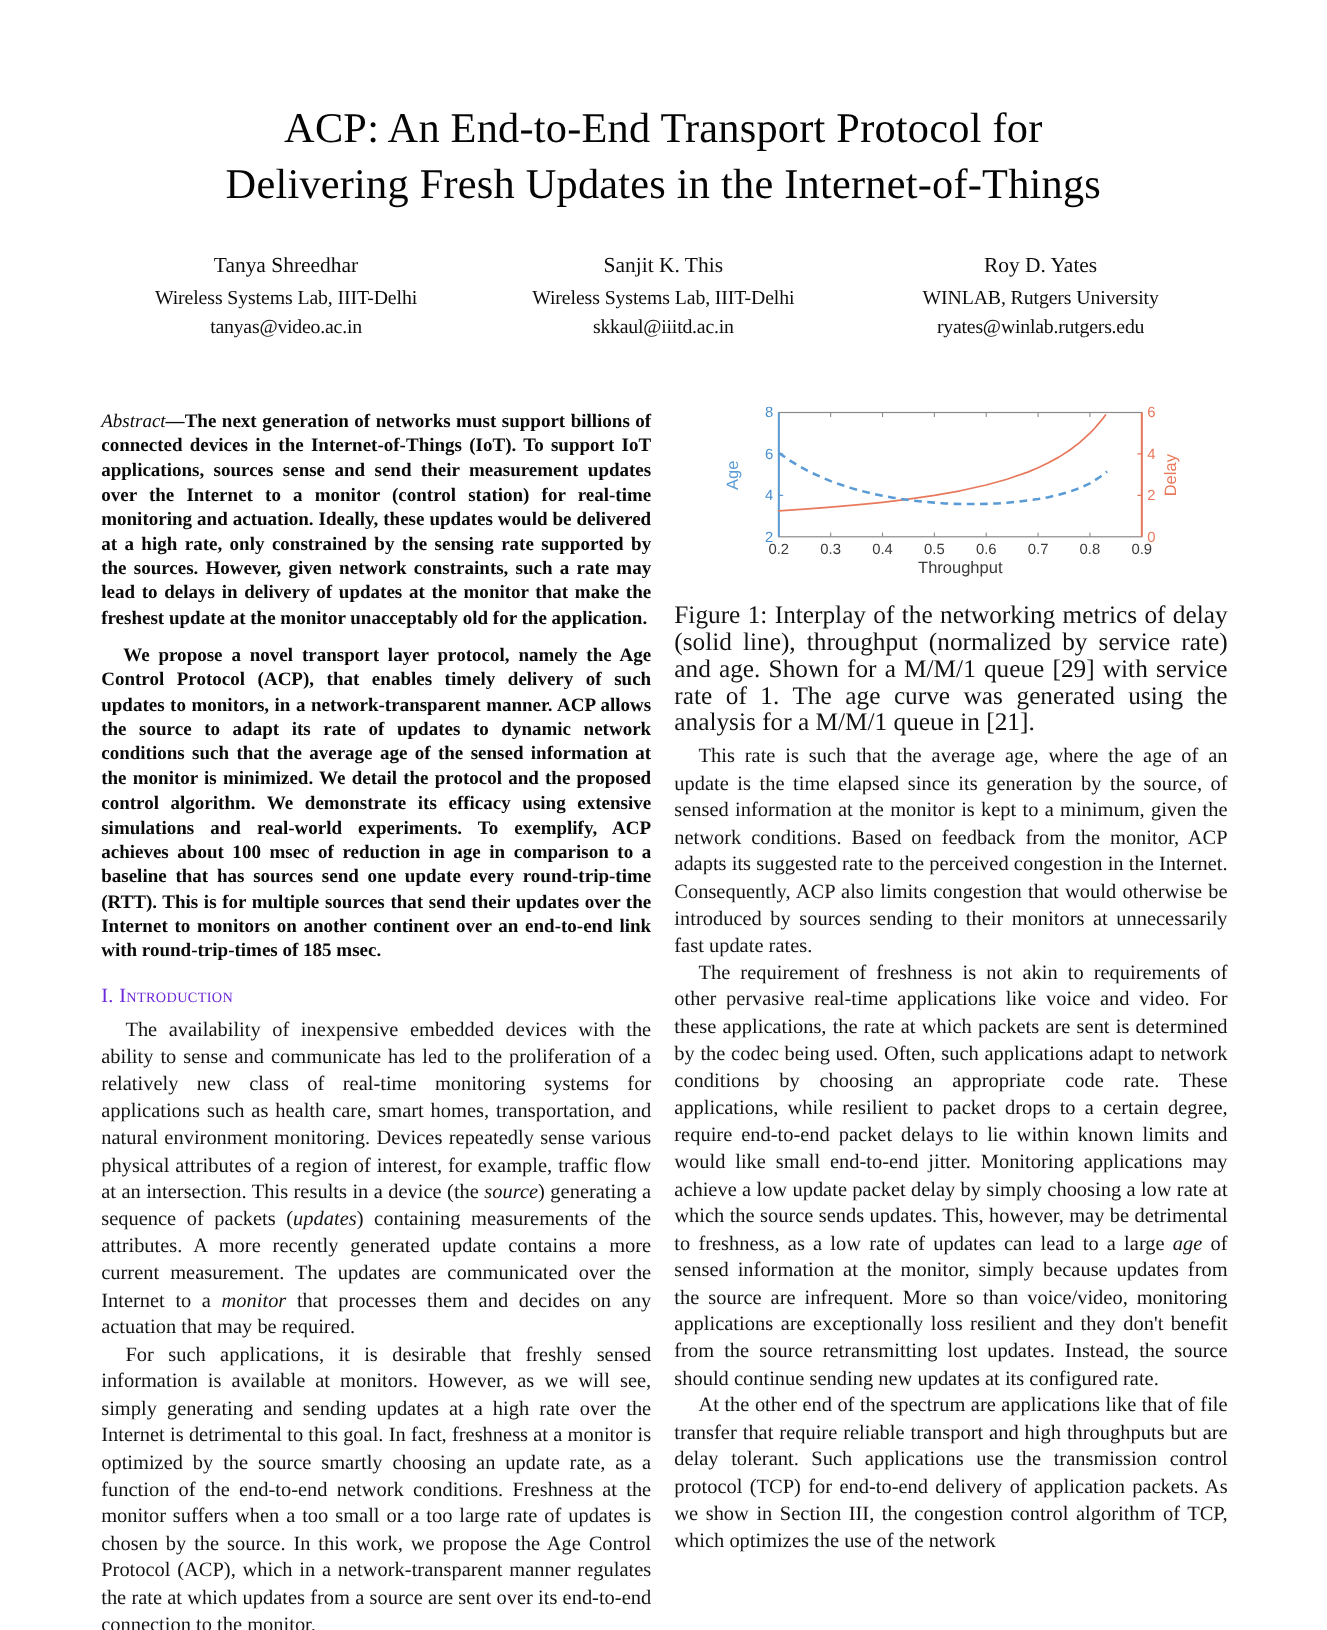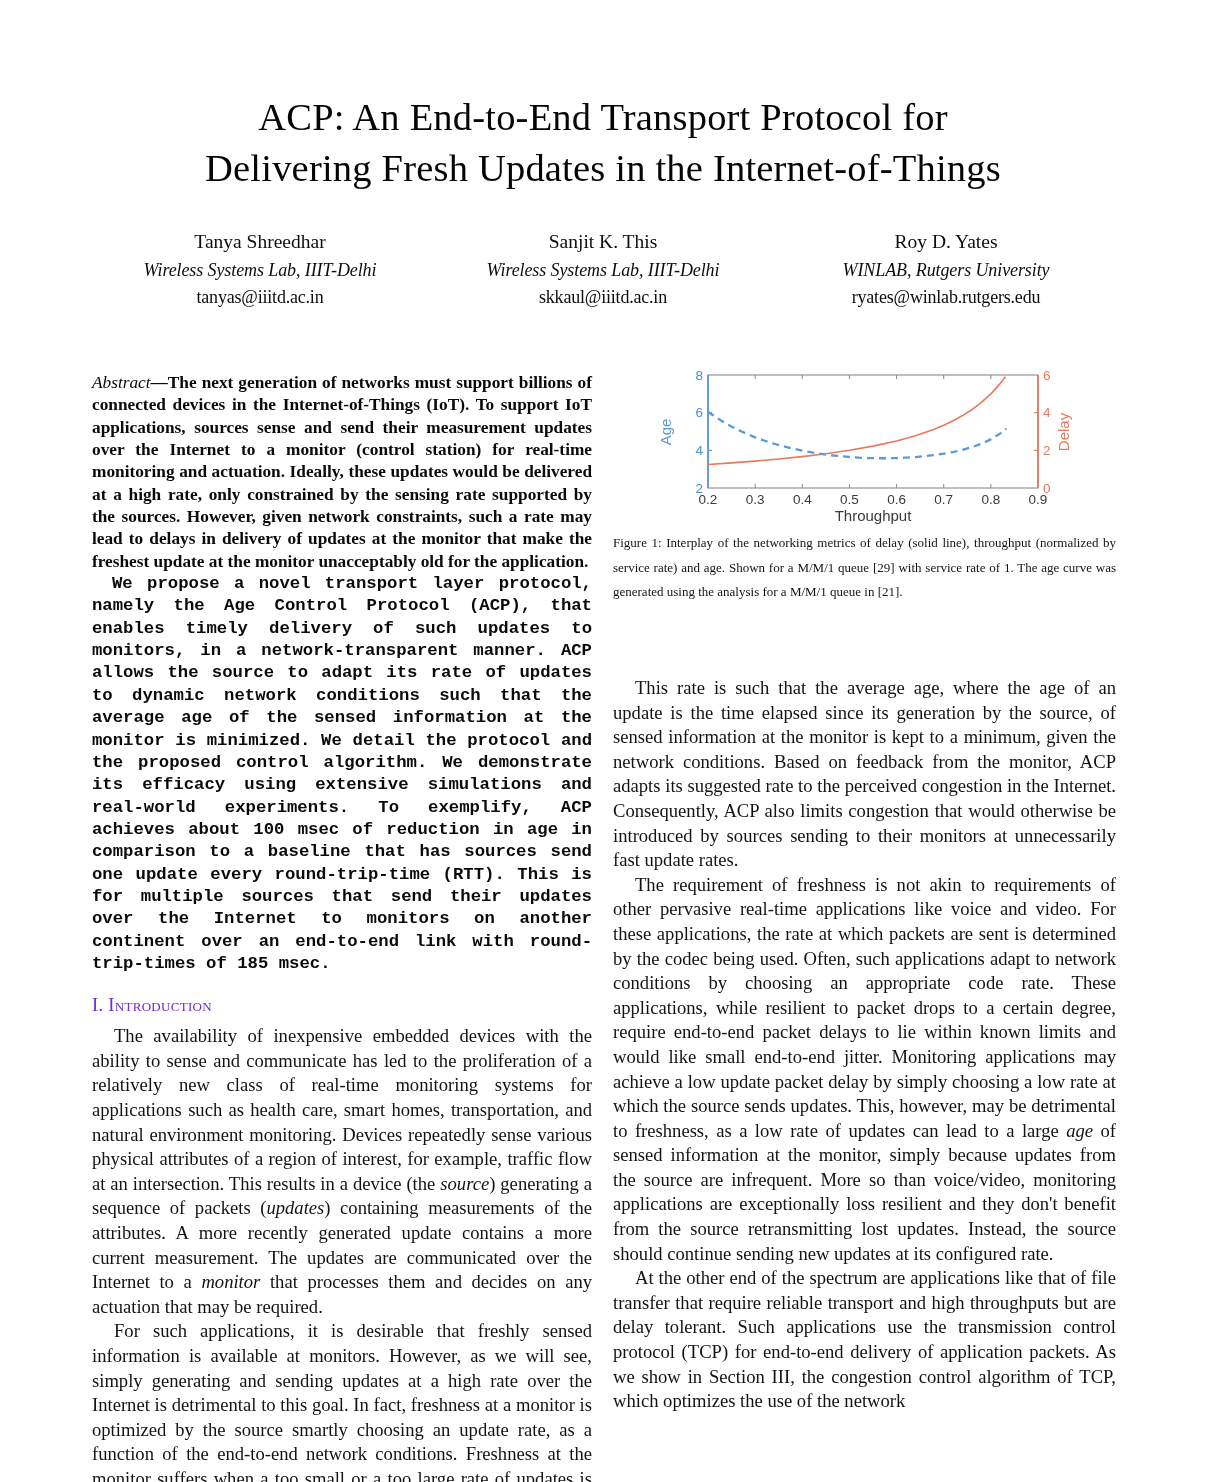--- a/index.html
+++ b/index.html
@@ -57,21 +57,20 @@
     width: 340px;
     text-align: center;
     line-height: 1.42;
   }
   .author-name {
     font-size: 19.5px;
     color: #0d0d0d;
   }
   .author-affil {
     font-size: 18px;
-    font-style: italic;
     color: #0d0d0d;
     margin-top: 2px;
     letter-spacing: -0.1px;
   }
   .author-email {
     font-size: 18px;
     color: #0d0d0d;
     margin-top: 2px;
     letter-spacing: -0.2px;
   }
@@ -91,21 +90,21 @@
     text-align: justify;
     font-weight: bold;
     color: #0a0a0a;
     text-indent: 0;
     hyphens: none;
   }
   p.abs .lead-italic {
     font-style: italic;
     font-weight: normal;
   }
-  p.abs.indent { text-indent: 20px; margin-top: 0px; font-family: Liberation Mono, monospace; }
+  p.abs.indent { text-indent: 20px; margin-top: 12px; }
 
   .section-head {
     font-size: 18.5px;
     margin: 20px 0 8px 0;
     font-variant: small-caps;
     letter-spacing: 0.3px;
     color: #6d28d9;
   }
 
   p.body {
@@ -130,22 +129,22 @@
   .chart-wrap {
     position: relative;
     width: 430px;
     height: 160px;
     margin: 0 auto;
     margin-left: 38px;
   }
   .chart-svg { display: block; }
 
   .fig-caption {
-    margin-top: 5px;
-    font-size: 13px;
+    margin-top: 21px;
+    font-size: 23px;
     line-height: 24.6px;
     text-align: justify;
     color: #131313;
     text-indent: 0;
   }
 
   .right-body {
     position: absolute;
     left: 613px;
     top: 676px;
@@ -162,21 +161,21 @@
     <h1 class="paper-title">
       <span>ACP: An End-to-End Transport Protocol for</span><br>
       <span>Delivering Fresh Updates in the Internet-of-Things</span>
     </h1>
   </div>
 
   <div class="authors">
     <div class="author-col">
       <div class="author-name">Tanya Shreedhar</div>
       <div class="author-affil">Wireless Systems Lab, IIIT-Delhi</div>
-      <div class="author-email">tanyas@iiitd.ac.in</div>
+      <div class="author-email">tanyas@video.ac.in</div>
     </div>
     <div class="author-col">
       <div class="author-name">Sanjit K. This</div>
       <div class="author-affil">Wireless Systems Lab, IIIT-Delhi</div>
       <div class="author-email">skkaul@iiitd.ac.in</div>
     </div>
     <div class="author-col">
       <div class="author-name">Roy D. Yates</div>
       <div class="author-affil">WINLAB, Rutgers University</div>
       <div class="author-email">ryates@winlab.rutgers.edu</div>

